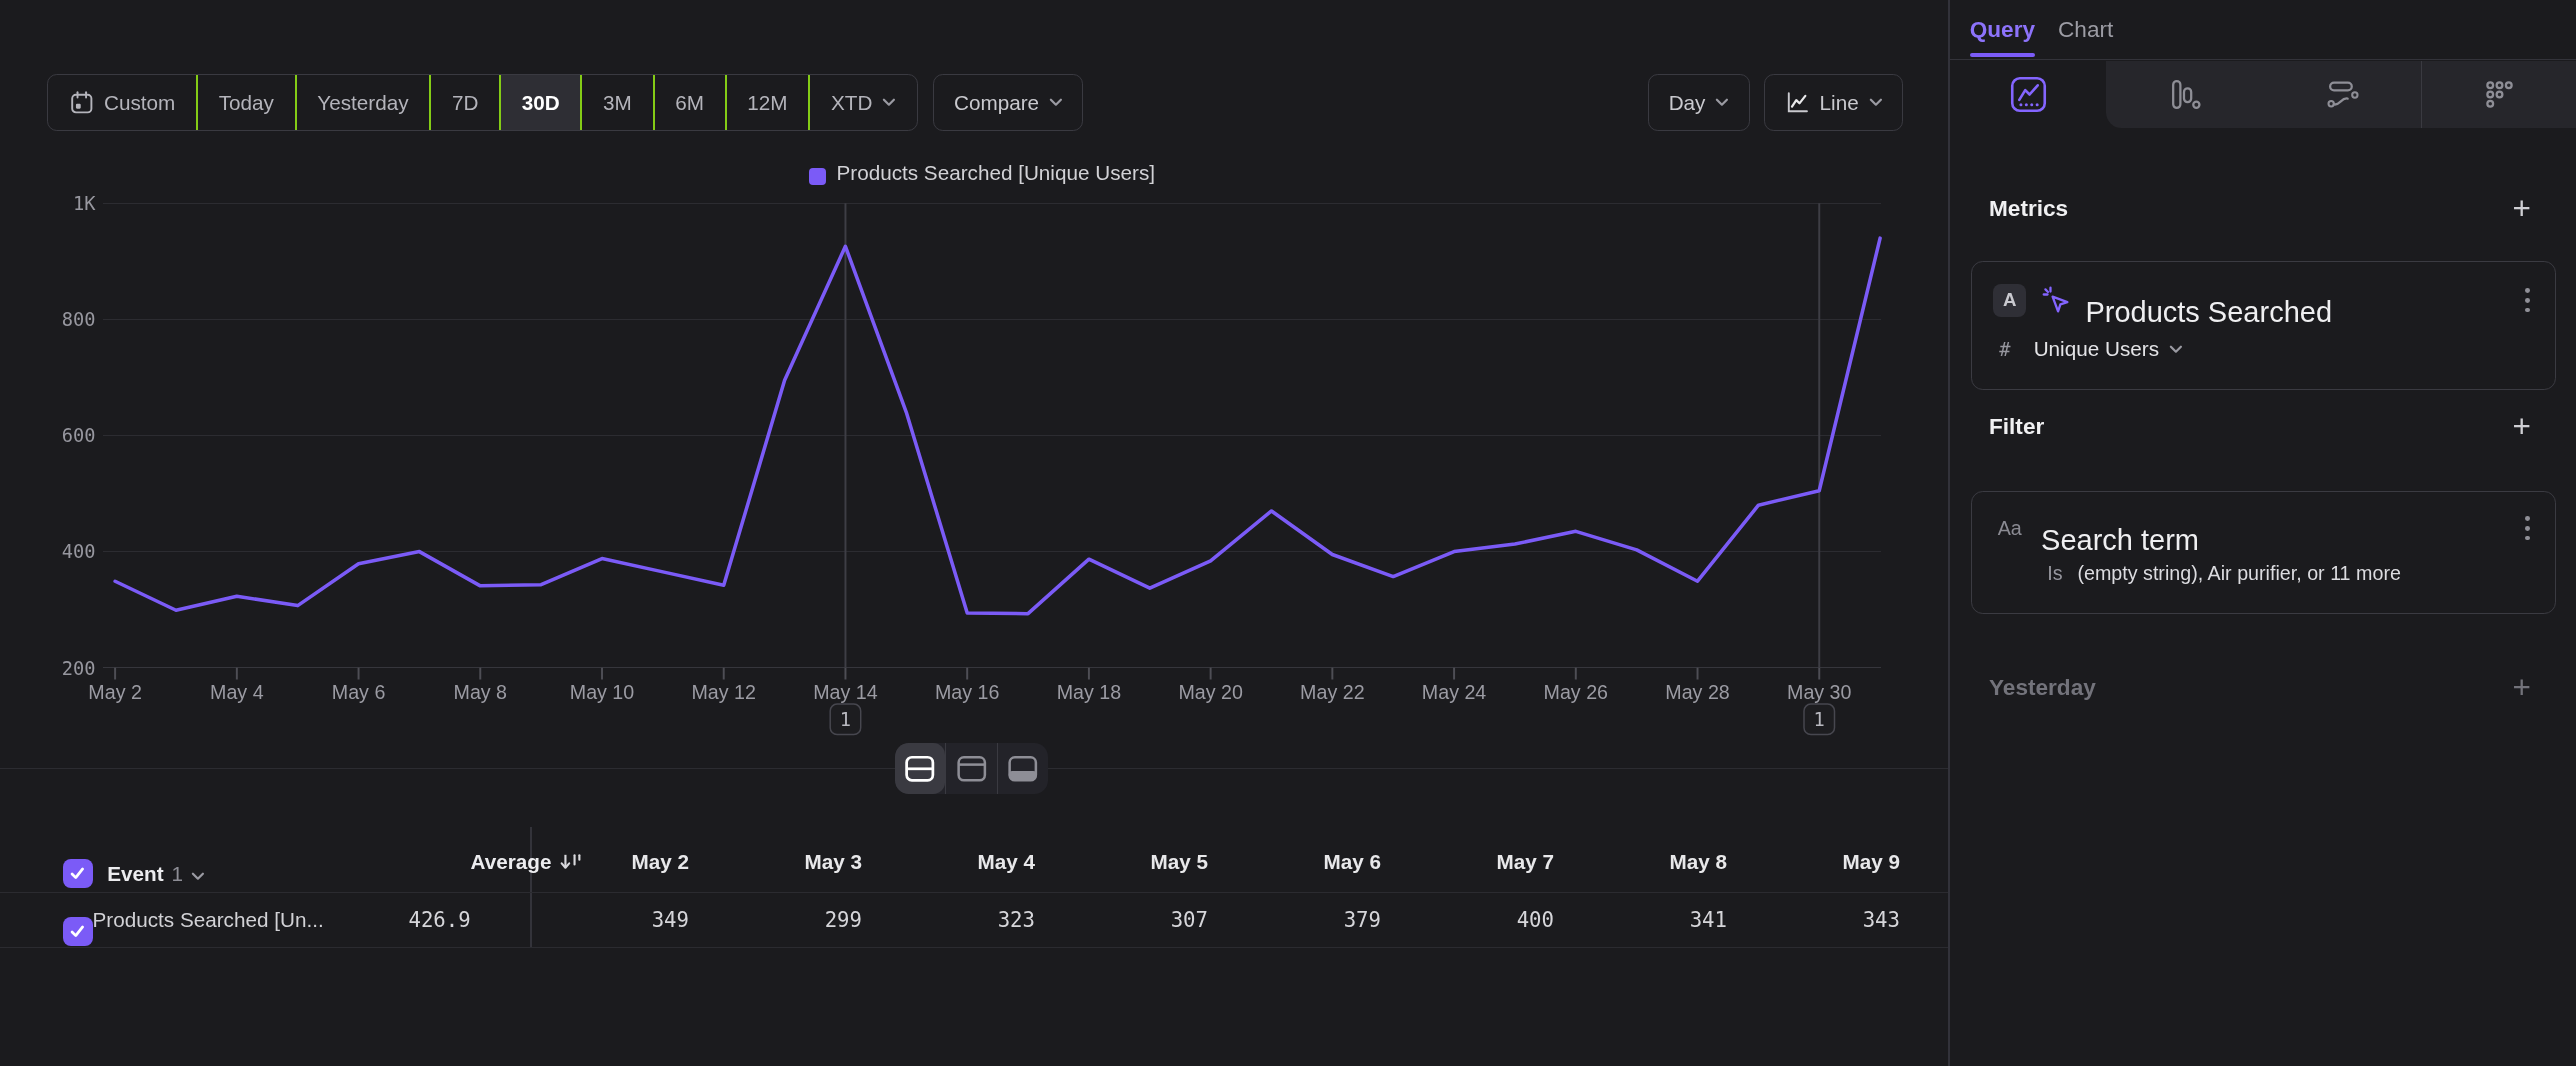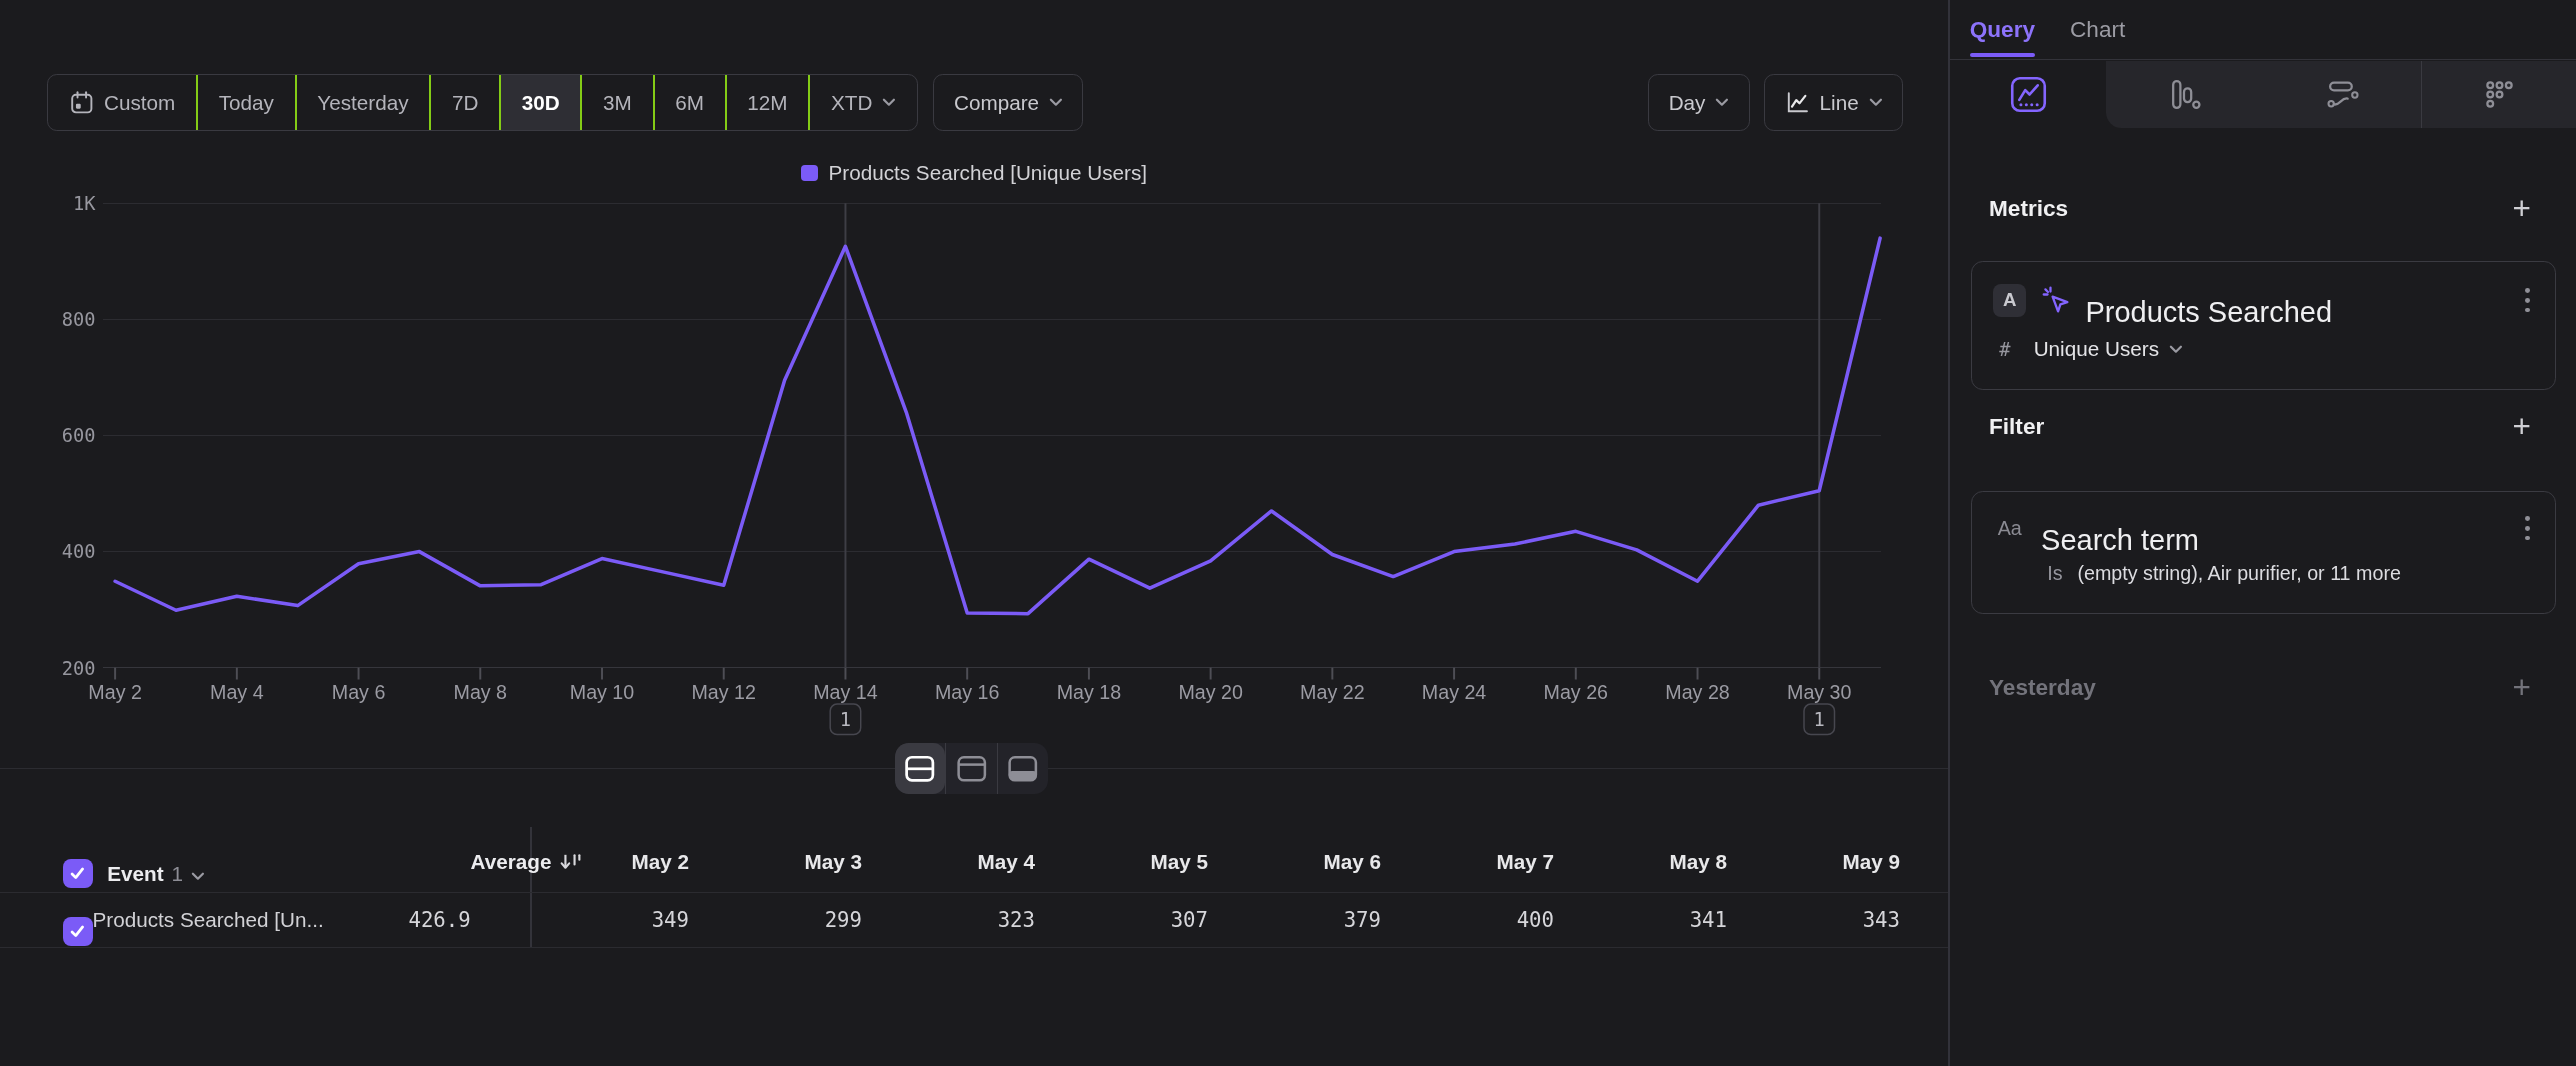--- a/index.html
+++ b/index.html
@@ -19,21 +19,21 @@
   .range-cell.active { background:#2e2e34; color:#ffffff; font-weight:bold; }
   .tb-btn { display:flex; align-items:center; gap:9.8px; padding:0 19.7px; border:1px solid #3a3a41; border-radius:9.8px; font-size:20.7px; color:#c9c9ce; cursor:pointer; white-space:nowrap; }
   .tb-btn.compare { margin-left:15.7px; }
   .tb-spacer { flex:1; }
   .tb-btn.day { margin-right:13.8px; }
   .chev { width:13.8px; height:8.9px; flex:0 0 auto; }
   .chev polyline { fill:none; stroke:#9a9aa2; stroke-width:2; stroke-linecap:round; stroke-linejoin:round; }
   .cal-icon svg, .linechart-icon svg { display:block; }
 
   
-  .legend { position:absolute; left:0; top:161px; width:1948px; display:flex; justify-content:center; align-items:center; gap:10.8px; }
+  .legend { position:absolute; left:8px; top:161px; width:1948px; display:flex; justify-content:center; align-items:flex-end; gap:10.8px; }
   .legend-swatch { width:16.7px; height:16.7px; border-radius:3.9px; }
   .legend-label { font-size:20.7px; color:#d2d2d6; }
 
   
   #chart-svg { position:absolute; left:0; top:157px; }
 
   
   .splitter { position:absolute; left:0; top:768px; width:1948px; height:1px; background:#2c2c31; }
   .layout-toggle { position:absolute; left:895px; top:743px; width:153px; height:51px; background:#232329; border-radius:13.8px; display:flex; overflow:hidden; }
   .lt-btn { flex:1; display:flex; align-items:center; justify-content:center; border-left:1px solid #3a3a41; cursor:pointer; }
@@ -59,21 +59,21 @@
   .t-days { position:absolute; left:516px; top:0; height:100%; display:flex; align-items:center; }
   .t-day-cell { width:173px; text-align:right; }
   .t-row.head .t-day-cell { font-weight:bold; color:#e8e8ea; }
   .t-row.body .t-day-cell { color:#d6d6da; }
 
   
   #panel { position:absolute; left:1948px; top:0; width:628px; height:1067px; border-left:2px solid #32323a; }
   .p-tabs { position:absolute; left:0; top:0; width:100%; height:60px; border-bottom:1px solid #33333a; display:flex; align-items:center; }
   .p-tab { position:relative; height:100%; display:flex; align-items:center; font-size:22.6px; cursor:pointer; }
   .p-tab.query { margin-left:19.7px; color:#8d73fb; font-weight:bold; }
-  .p-tab.chart { margin-left:35px; color:#9c9ca4;justify-content:flex-end; }
+  .p-tab.chart { margin-left:23px; color:#9c9ca4;justify-content:flex-end; }
   .p-tab.query .underline { position:absolute; left:0; bottom:2px; width:100%; height:3.9px; border-radius:3px; background:#7b5bf7; }
 
   .report-strip { position:absolute; left:0; top:61px; width:100%; height:67px; }
   .report-strip .strip-bg { position:absolute; left:156px; top:0; right:0; height:100%; background:#26262b; border-bottom-left-radius:15.7px; }
   .report-tab { position:absolute; top:0; width:156px; height:100%; display:flex; align-items:center; justify-content:center; cursor:pointer; }
   .report-tab .vdiv { position:absolute; left:0; top:0; width:1px; height:100%; background:#3a3a41; }
   .report-tab svg { display:block; }
 
   .p-section-title { position:absolute; left:39px; right:45px; display:flex; justify-content:space-between; align-items:center; font-size:22.6px; font-weight:bold; color:#f0f0f2; }
   .p-plus { font-size:31.5px; font-weight:normal; color:#cfcfd4; cursor:pointer; line-height:1; }

